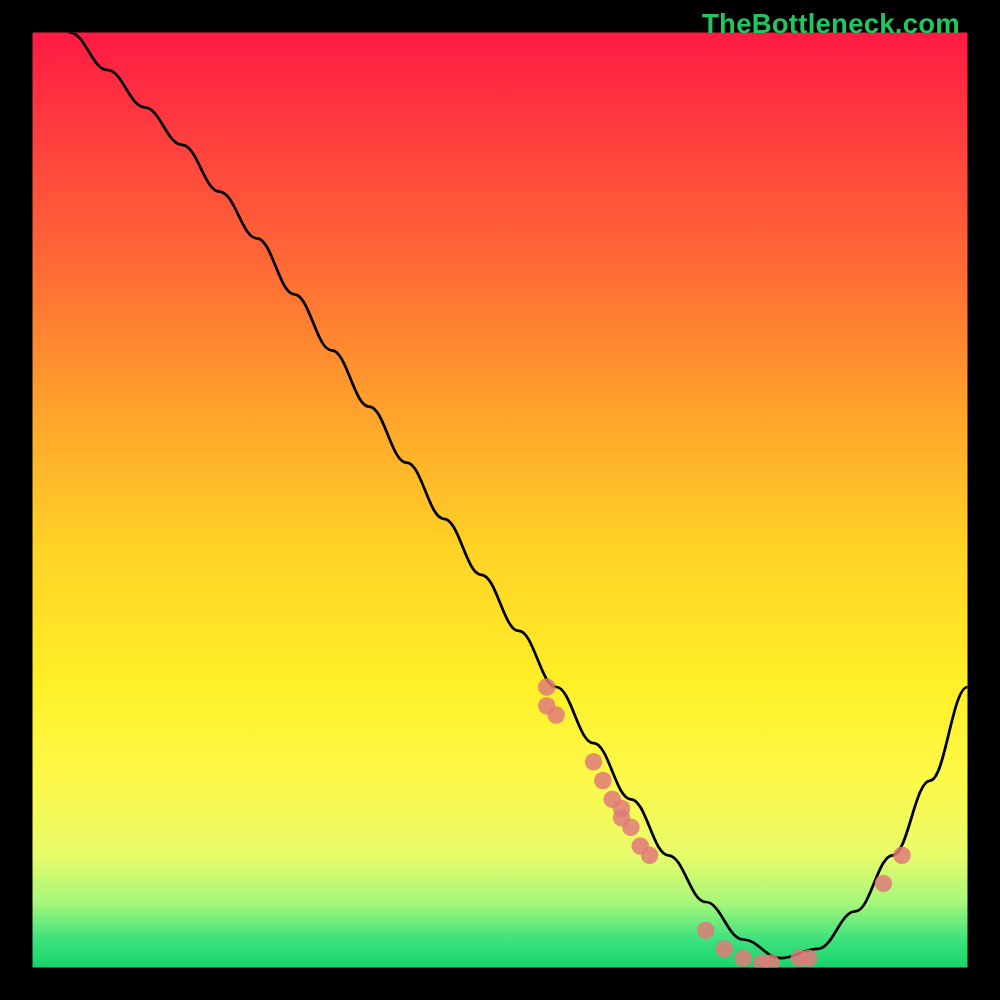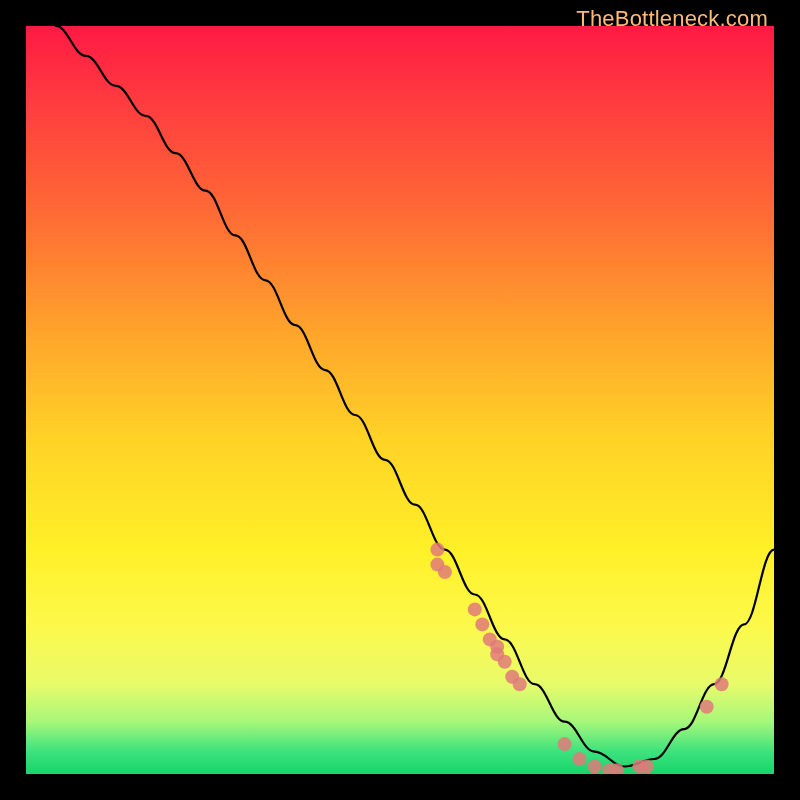--- a/index.html
+++ b/index.html
@@ -36,23 +36,23 @@
       #e8fb6a 88%,
       #a7f77a 93%,
       #3de27d 97%,
       #17d46a 100%
     );
   }
   .watermark {
     position: absolute;
     top: 6px;
     right: 32px;
-    color: #fdba74;
+    color: #22c55e;
     font-size: 22px;
-    font-weight: 400;
+    font-weight: 700;
     letter-spacing: 0.2px;
     z-index: 20;
   }
   svg.curve {
     position: absolute;
     left: 0;
     top: 0;
     width: 100%;
     height: 100%;
     z-index: 10;

